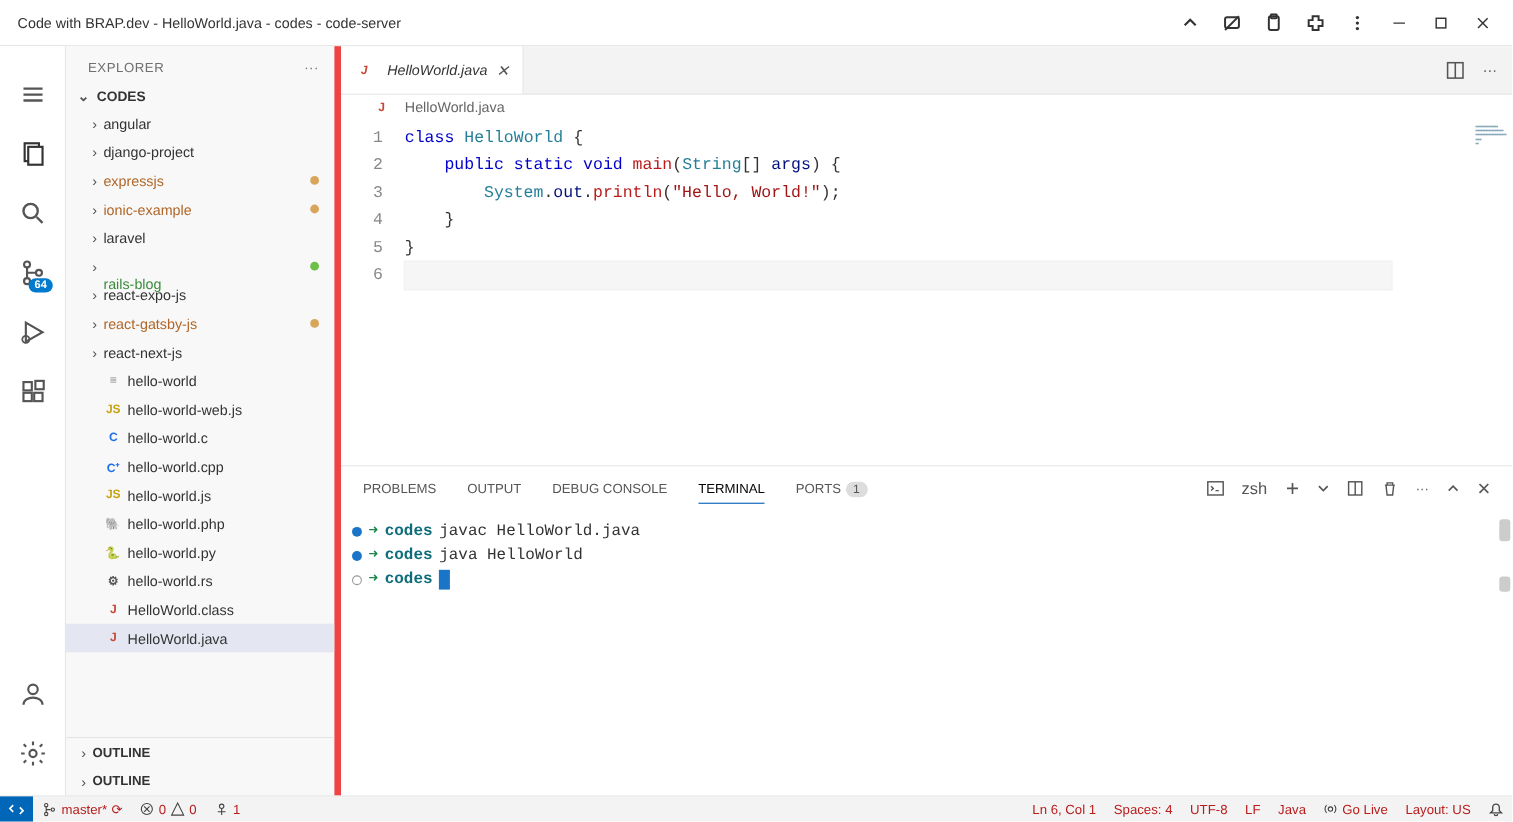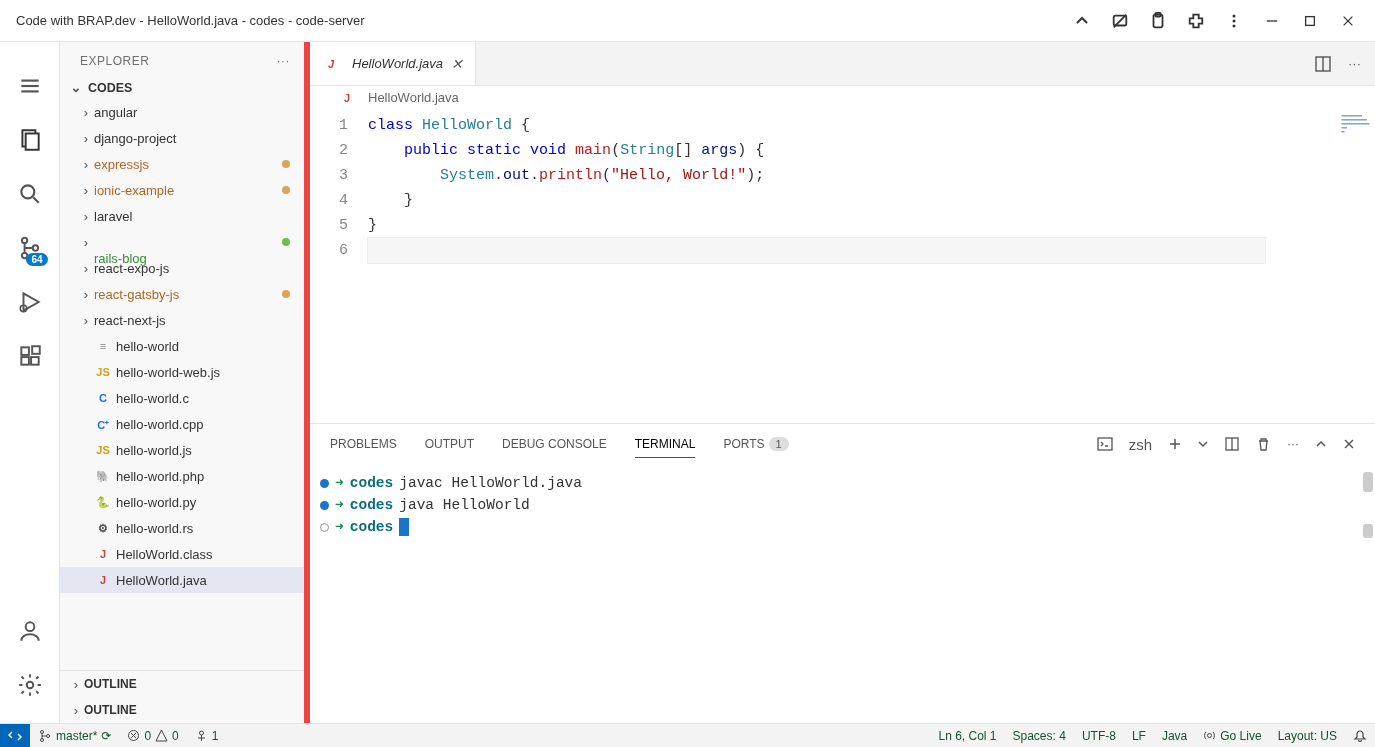--- a/index.html
+++ b/index.html
@@ -68,21 +68,21 @@
 
 .terminal { flex: 1; font-family: Consolas, "Courier New", monospace; font-size: 14.5px; padding: 8px 10px; line-height: 22px; position: relative; }
 .term-line { display: flex; align-items: center; gap: 6px; }
 .term-bullet-fill { width: 9px; height: 9px; border-radius: 50%; background: #1a74c7; }
 .term-bullet-empty { width: 9px; height: 9px; border-radius: 50%; border: 1.5px solid #999; }
 .term-arrow { color: #1a8a4c; font-weight: bold; }
 .term-dir { color: #0d6e7a; font-weight: bold; }
 .term-cursor { display: inline-block; width: 10px; height: 18px; background: #1a74c7; vertical-align: text-bottom; }
 .term-scroll { position: absolute; right: 2px; width: 10px; background: #ccc; border-radius: 3px; }
 
-.statusbar { height: 24px; background: #f3f3f3; border-top: 1px solid #e5e5e5; display: flex; align-items: center; font-size: 12px; color: #14532d; justify-content: flex-end; }
+.statusbar { height: 24px; background: #f3f3f3; border-top: 1px solid #e5e5e5; display: flex; align-items: center; font-size: 12px; color: #b91c1c; justify-content: flex-end; }
 .sb-remote { background: #0066b8; color: #fff; height: 100%; display: flex; align-items: center; padding: 0 8px; }
 .sb-item { padding: 0 8px; display: flex; align-items: center; gap: 4px; cursor: pointer; }
 .sb-right { margin-left: auto; display: flex; }
 
 .ic { display: inline-flex; }
 svg { display: block; }
 </style>
 </head>
 <body>
 

